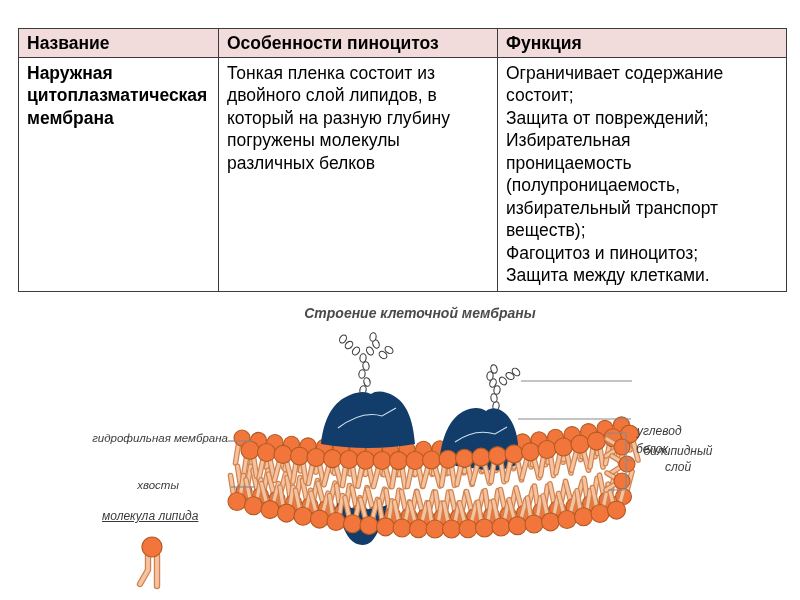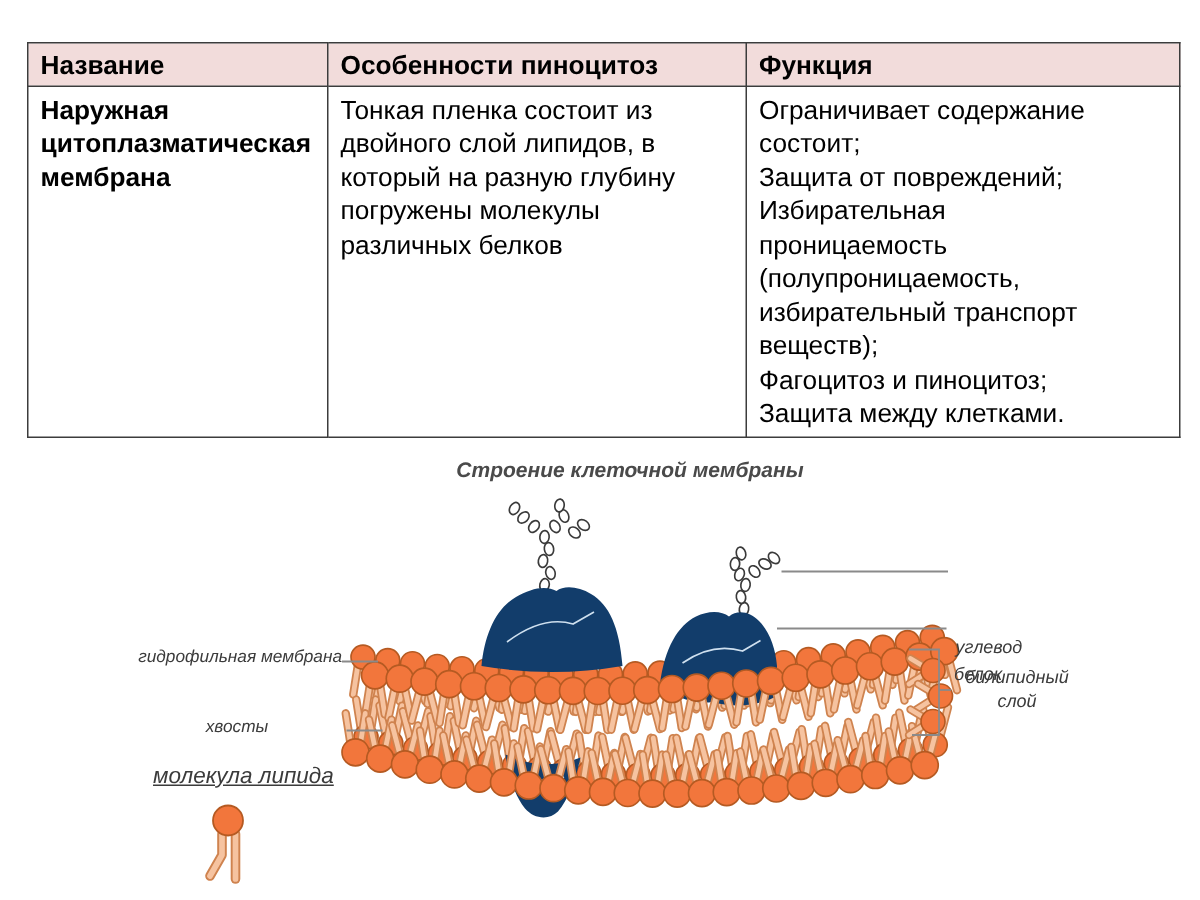--- a/index.html
+++ b/index.html
@@ -23,21 +23,21 @@
   .dg-title { position:absolute; left:230px; top:305px; width:380px; text-align:center;
               font-size:14px; font-weight:bold; font-style:italic; color:#4a4a4a; }
   .dg-label { position:absolute; font-style:italic; color:#3b3b3b; font-size:12px;
               white-space:nowrap; }
   .lbl-carb    { left:637px; top:379px;margin-top:45px; }
   .lbl-protein { left:636px; top:411px;margin-top:31px; }
   .lbl-bilipid { left:632px; top:443px; width:92px; text-align:center;
                  white-space:normal; line-height:16px; }
   .lbl-head  { left:88px;  top:432px; width:140px; text-align:right; font-size:11.5px; }
   .lbl-tails { left:88px;  top:479px; width:140px; text-align:center; font-size:11.5px; }
-  .lbl-lipid { left:102px; top:509px; font-size:15px; text-decoration:underline; }
+  .lbl-lipid { left:102px; top:509px; font-size:12px; text-decoration:underline; }
 </style>
 </head>
 <body>
 
 <div class="slide">
 
   <table class="info">
     <colgroup>
         <col class="col1">
         <col class="col2">

